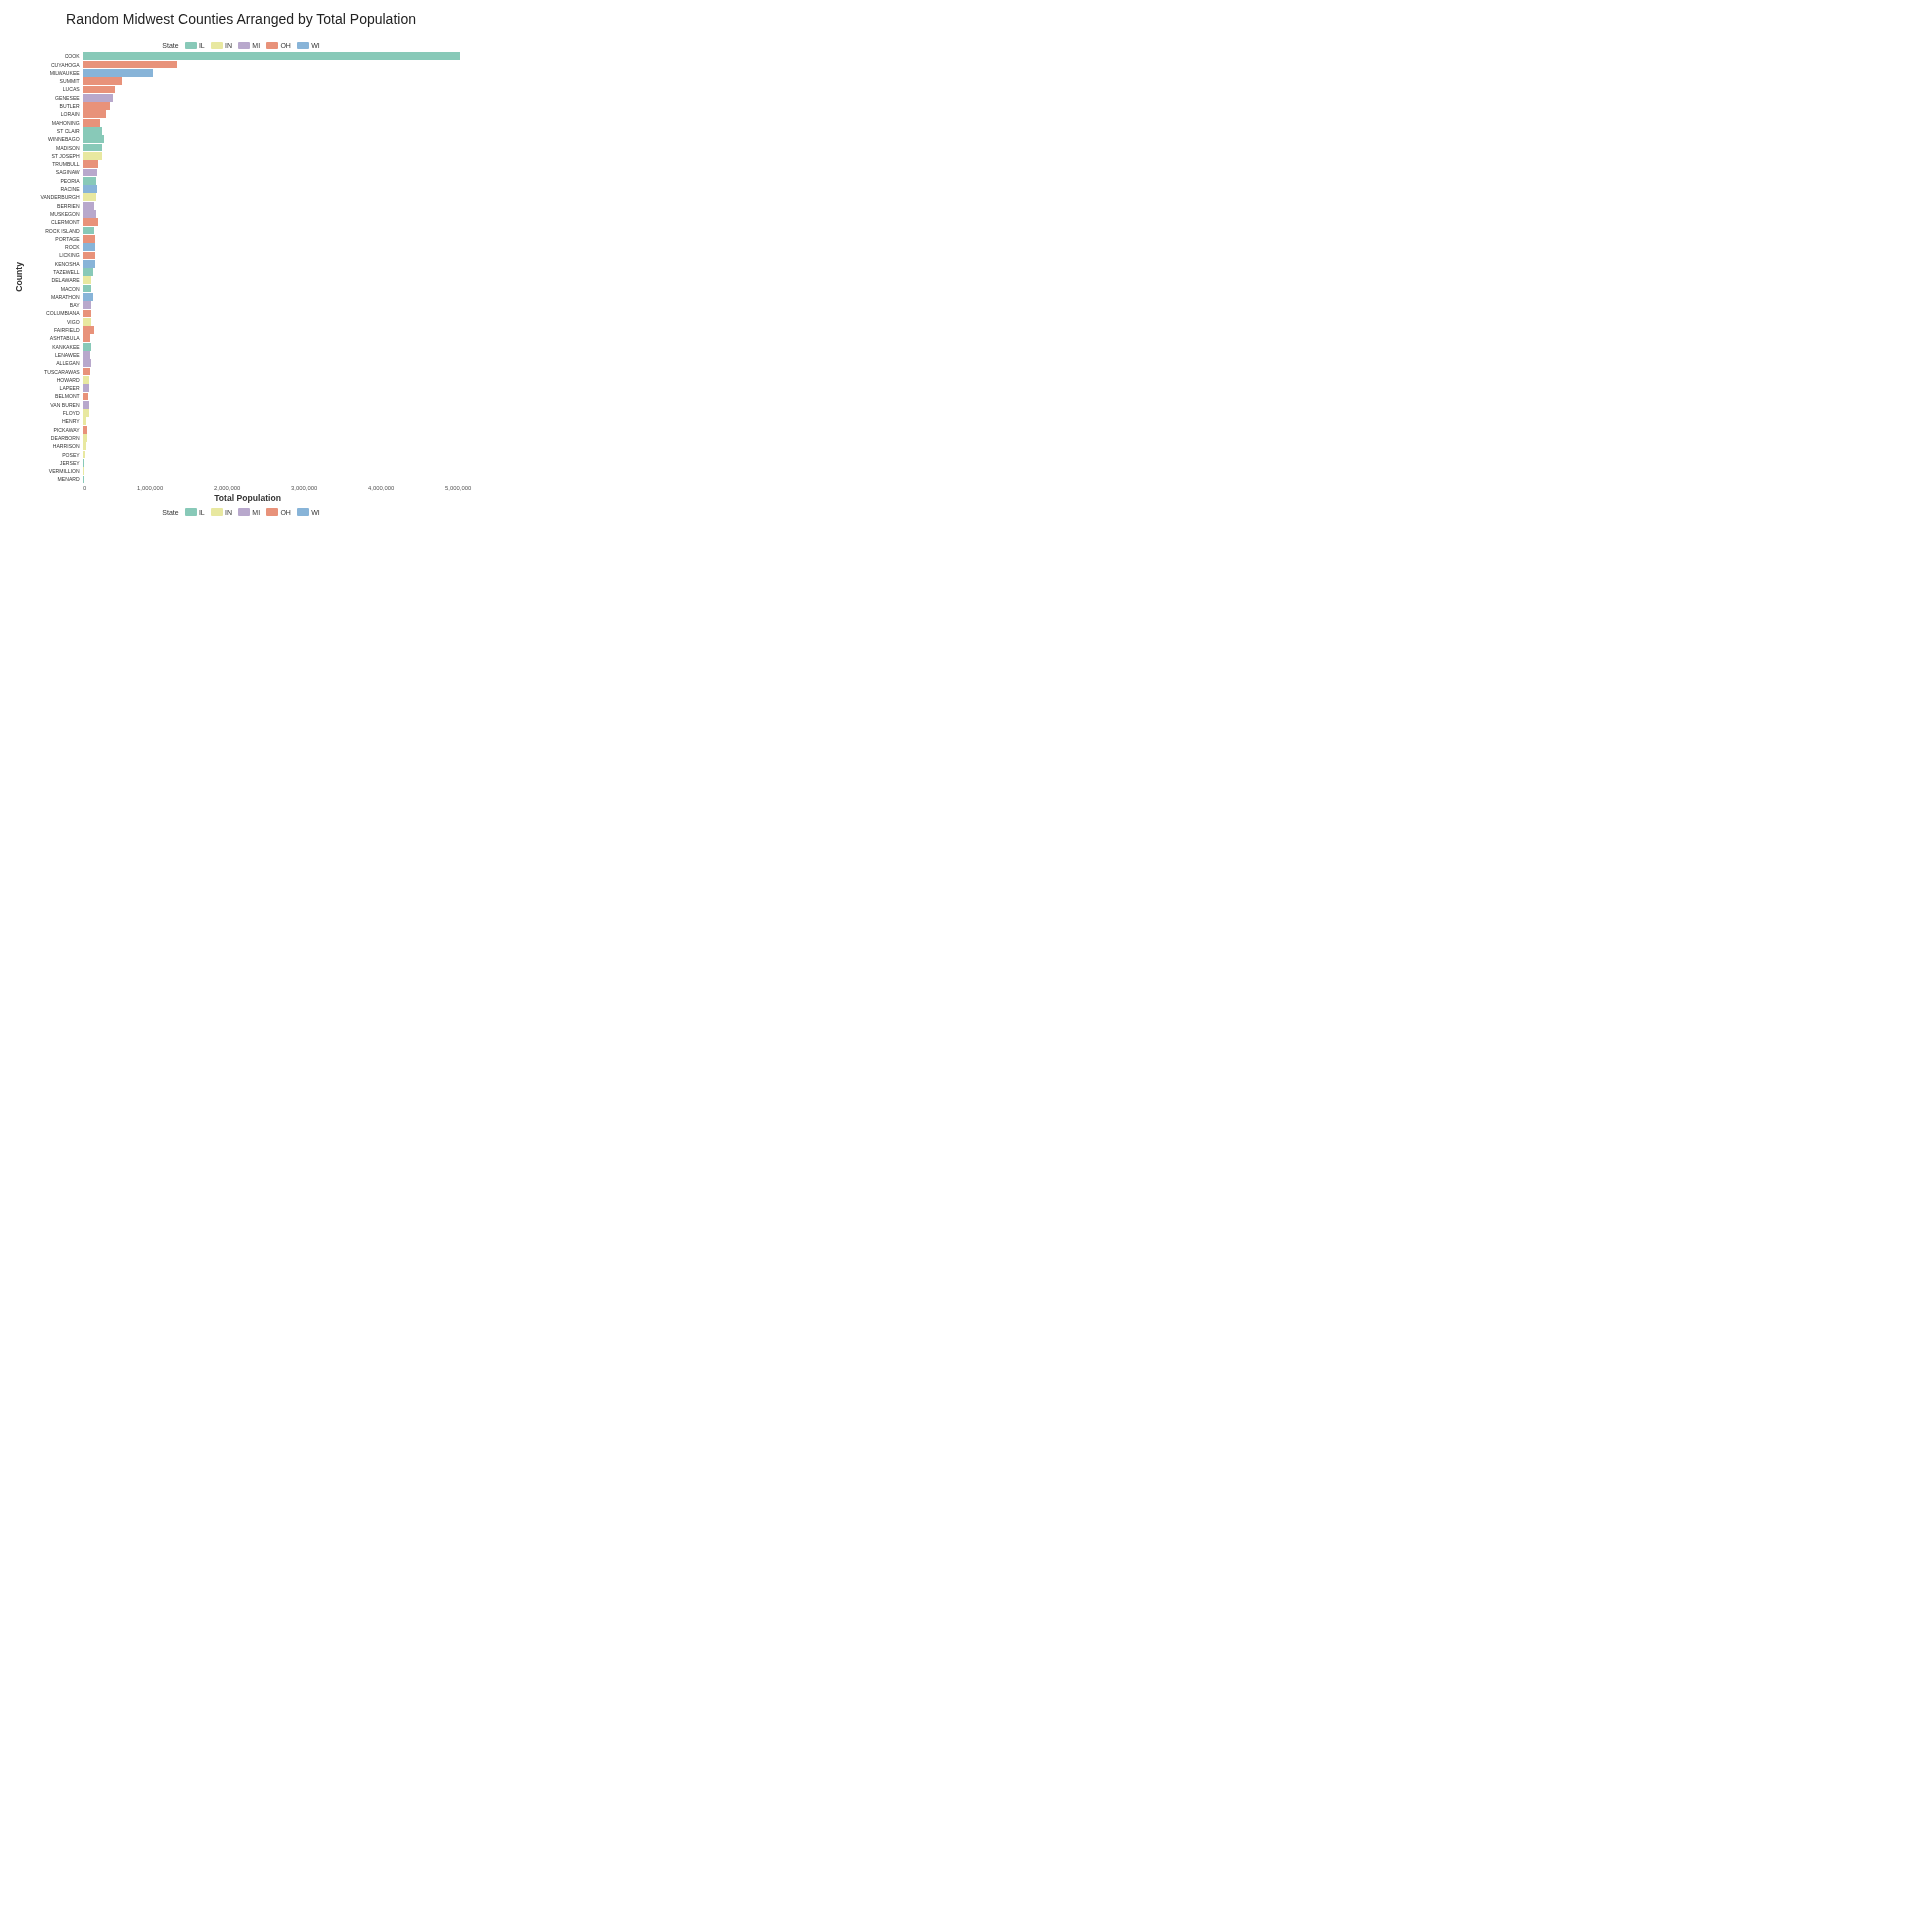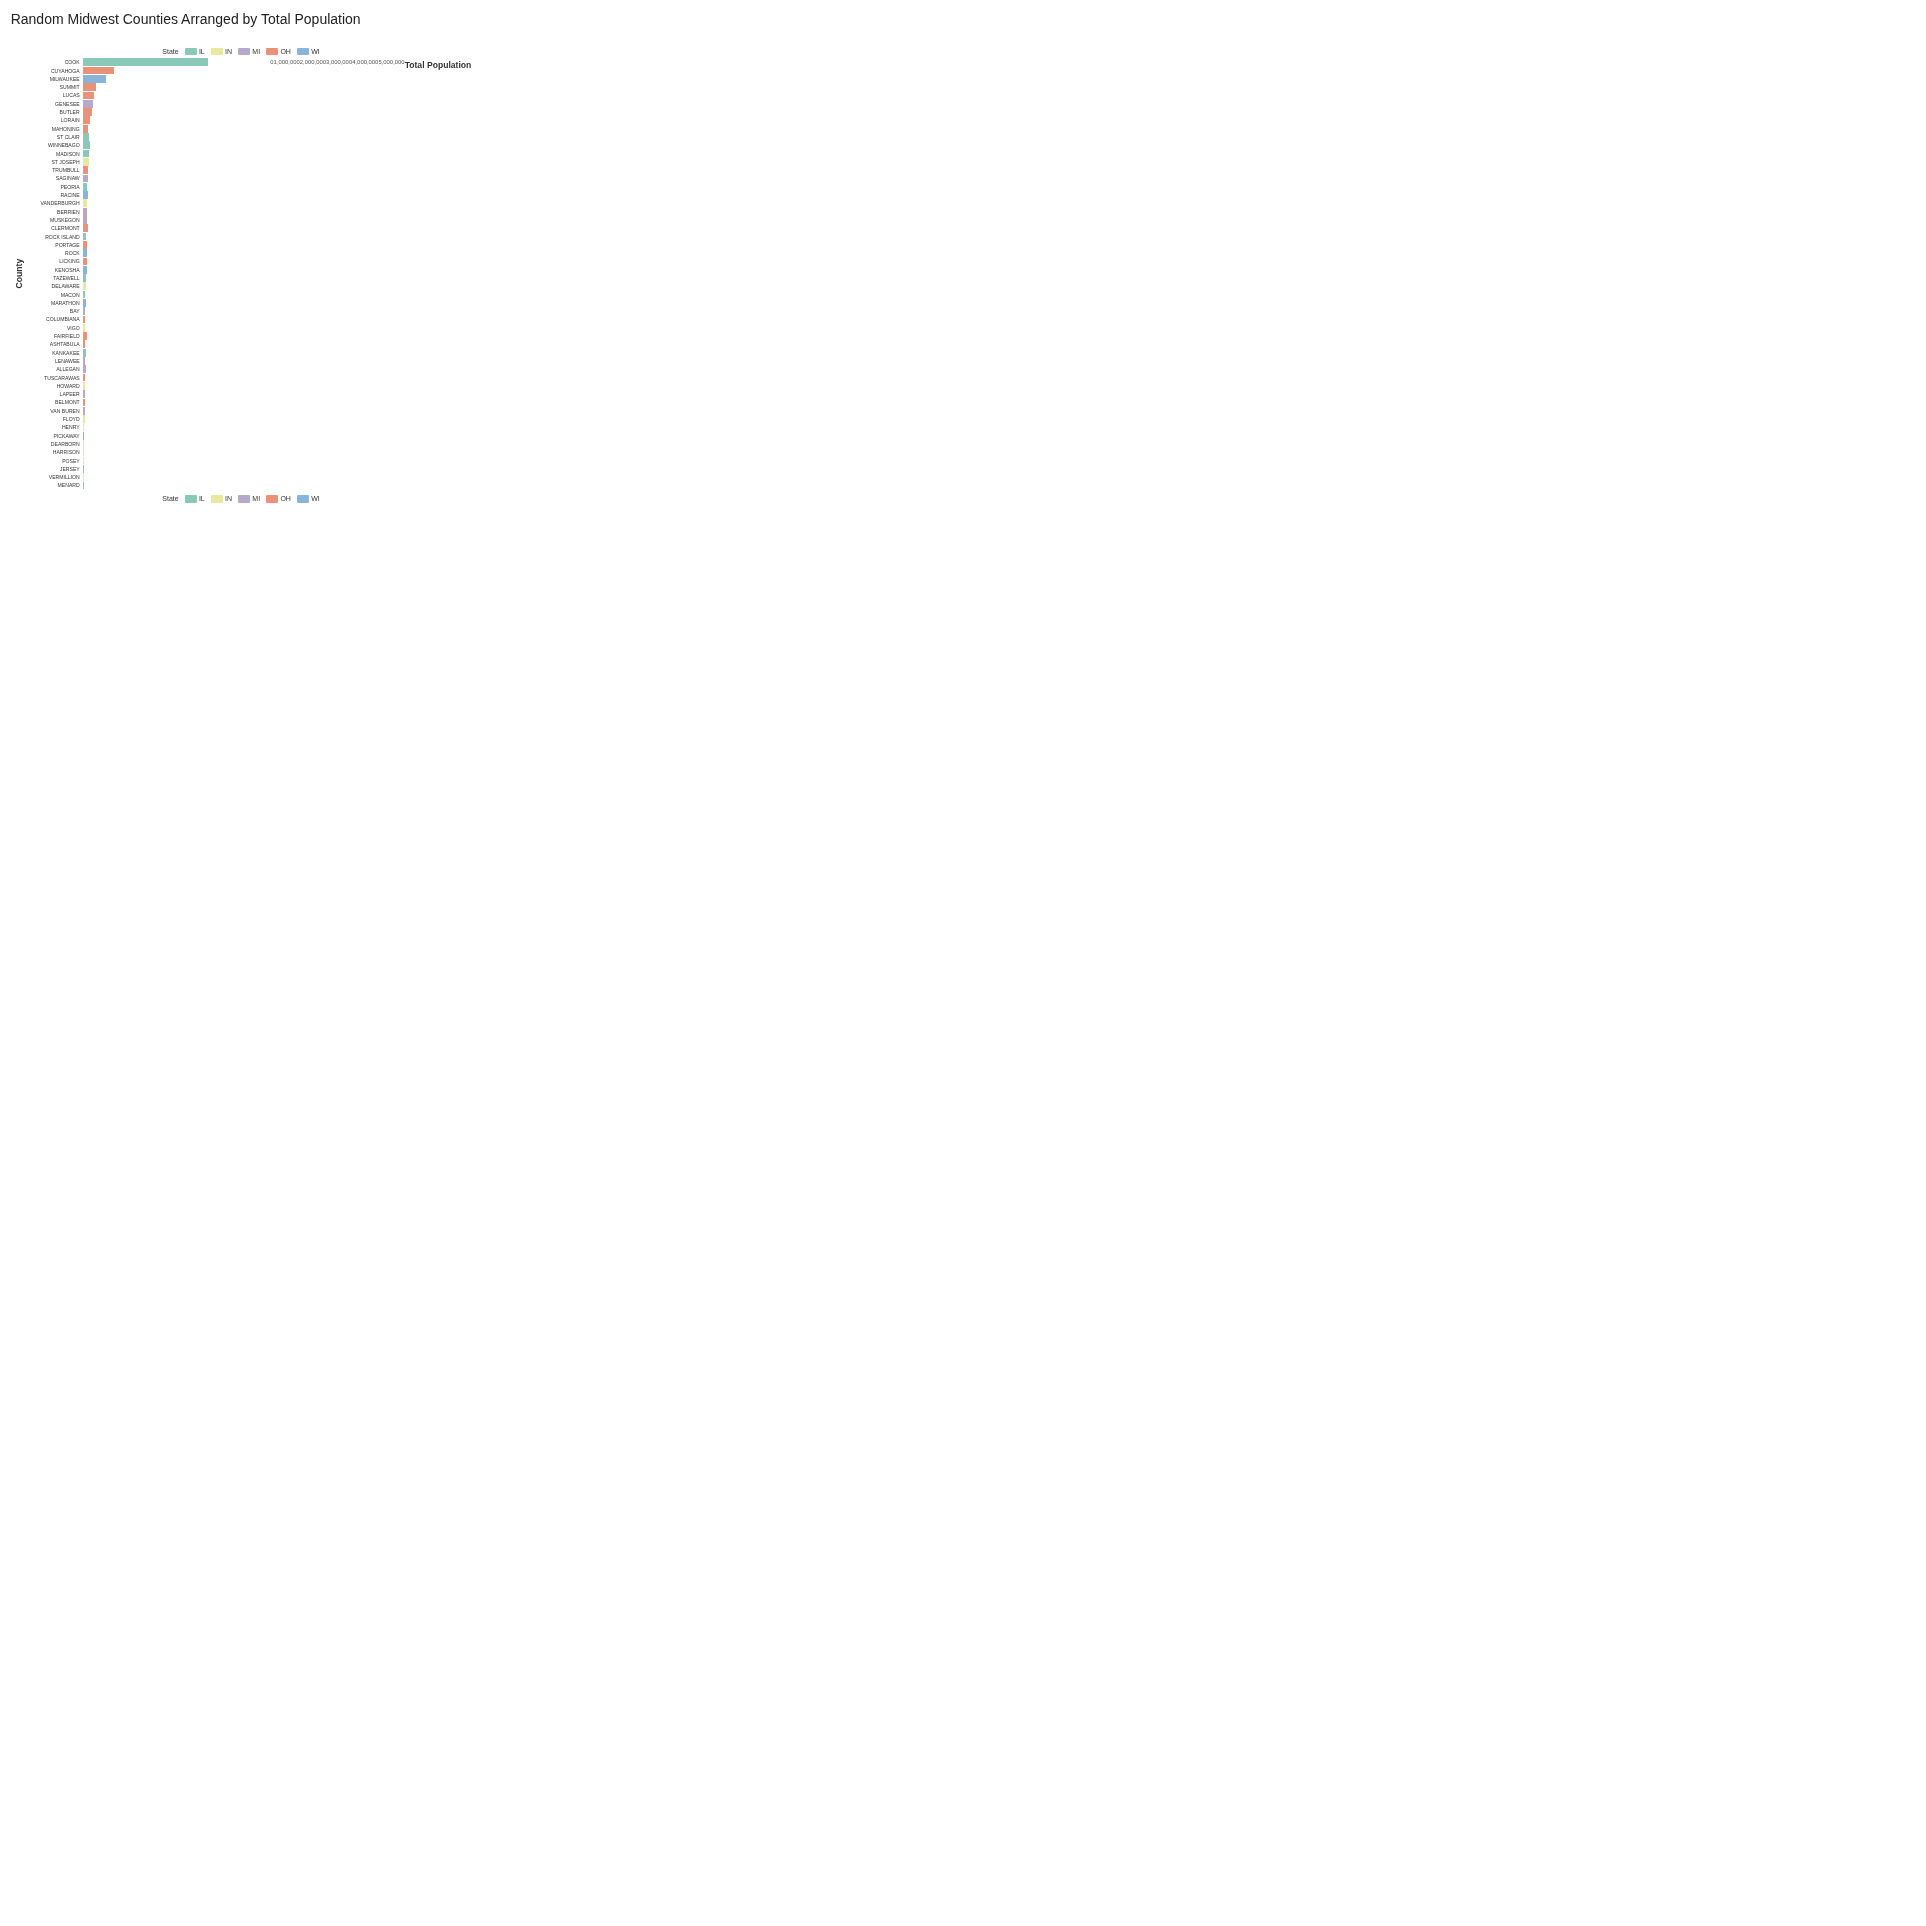--- a/index.html
+++ b/index.html
@@ -4,23 +4,24 @@
   <style>
     * { box-sizing: border-box; margin: 0; padding: 0; }
     body {
       background: white;
       font-family: Arial, sans-serif;
       width: 482px;
       min-height: 482px;
       padding: 10.7px;
     }
     .chart-title {
+      text-align: center;
       font-size: 14px;
       font-weight: normal;
-      margin-bottom: 21px;
+      margin-bottom: 15px;
       color: #222;
     }
     .legend {
       display: flex;
       justify-content: center;
       align-items: center;
       gap: 6.4px;
       font-size: 7px;
       margin-bottom: 3.2px;
       color: #333;
@@ -48,20 +49,21 @@
       text-align: center;
       color: #333;
       padding-right: 3.2px;
       display: flex;
       align-items: center;
       justify-content: center;
     }
     .chart-inner {
       flex: 1;
       display: flex;
+      flex-direction: column;
     }
     .bars-area {
       position: relative;
       flex: 1;
     }
     .bar-row {
       display: flex;
       align-items: center;
       height: 7.8px;
       margin-bottom: 0.5px;

